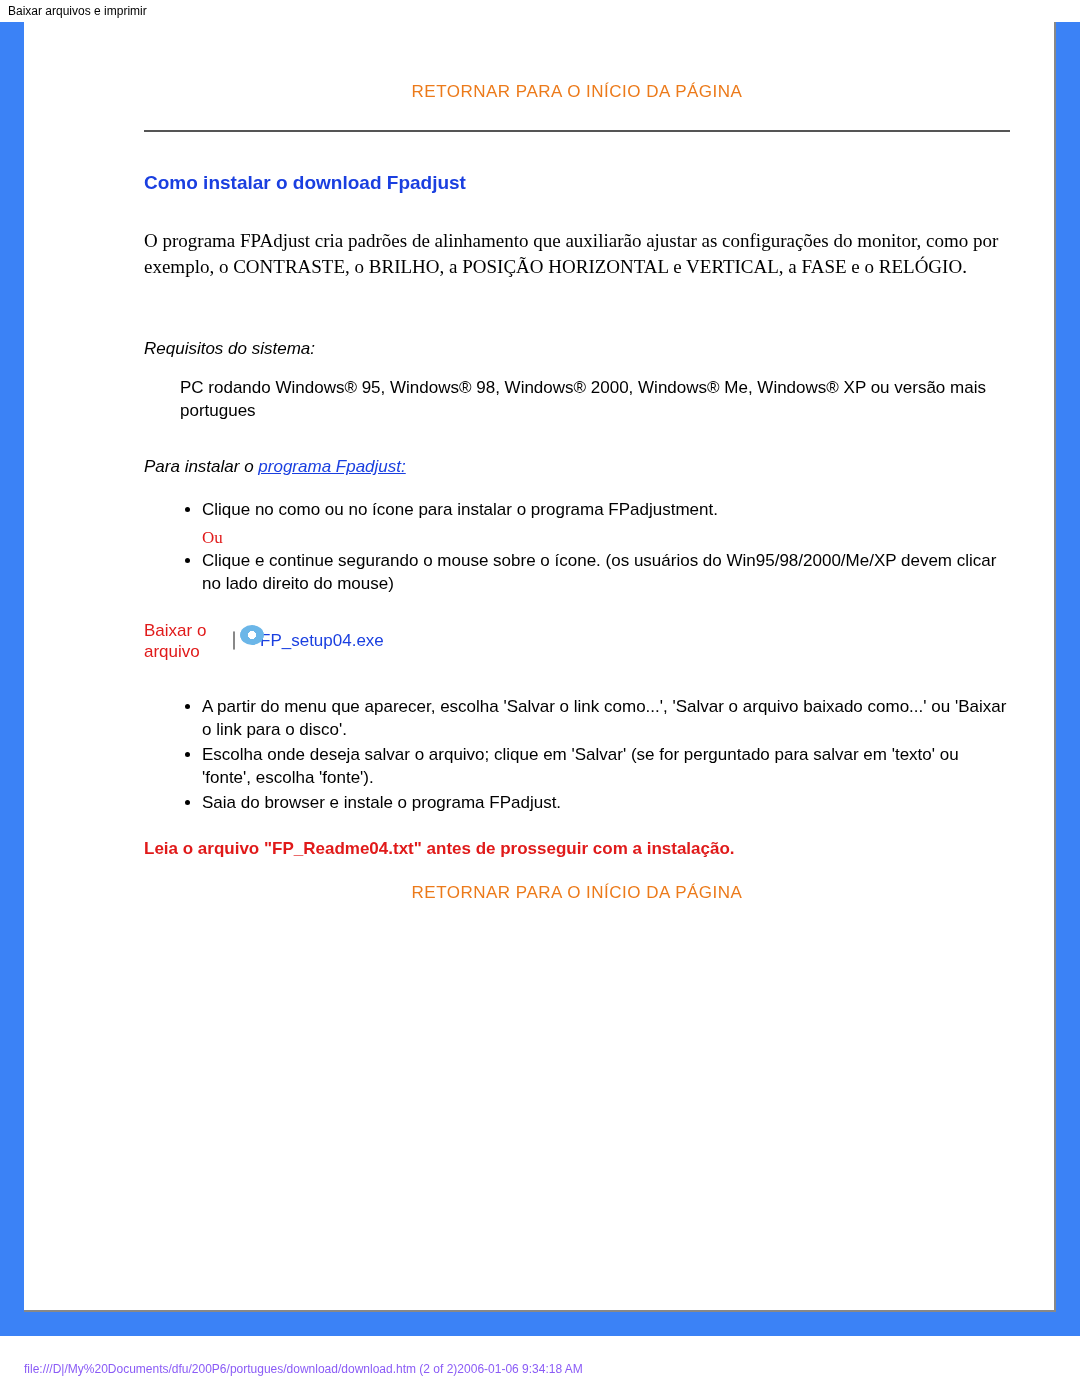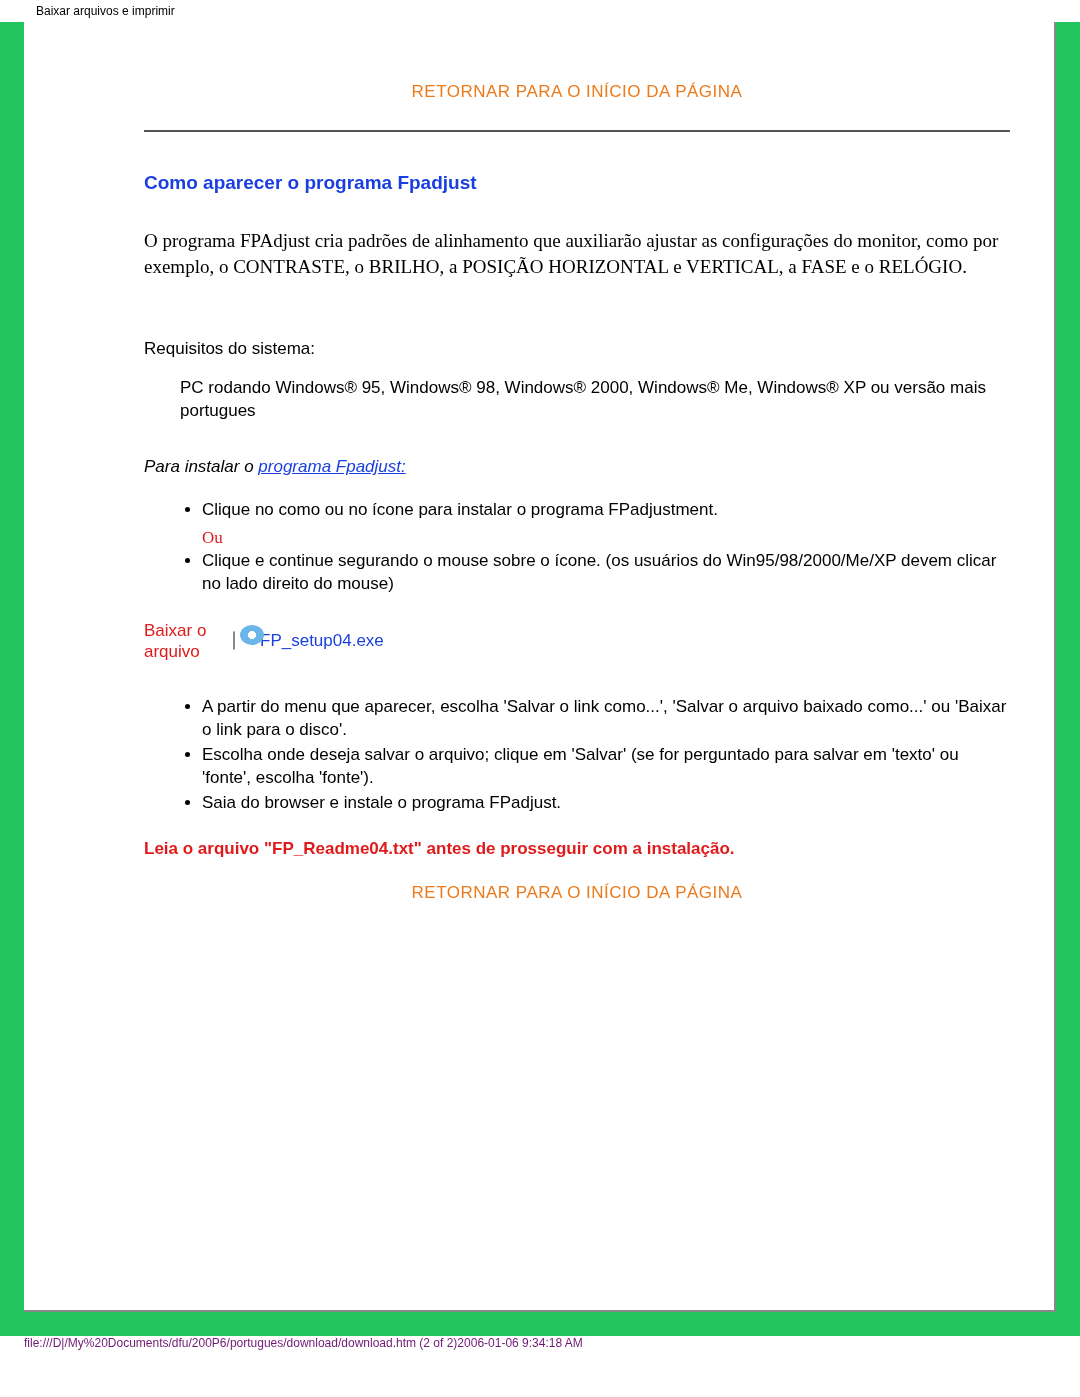--- a/index.html
+++ b/index.html
@@ -5,24 +5,24 @@
   * { box-sizing: border-box; }
   html, body {
     margin: 0;
     padding: 0;
     font-family: Arial, Helvetica, sans-serif;
     background: #fff;
   }
   .browser-title {
     font-size: 12px;
     color: #000;
-    padding: 4px 0 4px 36px;
+    padding: 4px 0 4px 8px;
   }
   .page-frame {
-    background: #22c55e;
+    background: #3b82f6;
     padding: 0 24px 24px 24px;
   }
   .page {
     background: #fff;
     border-right: 2px solid #888;
     border-bottom: 2px solid #888;
     padding: 60px 44px 260px 120px;
     min-height: 1290px;
     position: relative;
   }
@@ -50,20 +50,21 @@
     margin: 0 0 34px 0;
   }
   .body-text {
     color: #000;
     font-size: 19px;
     line-height: 1.35;
     margin: 0 0 22px 0;
     font-family: Liberation Serif, serif;
   }
   .subhead-italic {
+    font-style: italic;
     font-size: 17px;
     margin: 60px 0 18px 0;
   }
   .indent-block {
     margin-left: 36px;
     font-size: 17px;
     line-height: 1.35;
   }
   .subhead-install {
     font-style: italic;
@@ -139,39 +140,39 @@
     font-weight: bold;
     font-size: 17px;
     margin: 24px 0 24px 0;
   }
   .bottom-link-row {
     text-align: center;
     margin-top: 12px;
   }
   .footer-path {
     font-size: 12px;
-    color: #701a75;
-    padding: 0 0 10px 24px;
+    color: #8b5cf6;
+    padding: 26px 0 10px 24px;
   }
 </style>
 </head>
 <body>
 
 <div class="browser-title">Baixar arquivos e imprimir</div>
 
 <div class="page-frame">
   <div class="page">
 
     <div class="top-link-row">
       <a href="#" class="top-link">RETORNAR PARA O INÍCIO DA PÁGINA</a>
     </div>
 
     <hr class="divider">
 
-    <h2 class="section-heading">Como aparecer o programa Fpadjust</h2>
+    <h2 class="section-heading">Como instalar o download Fpadjust</h2>
 
     <p class="body-text">O programa FPAdjust cria padrões de alinhamento que auxiliarão ajustar as configurações do monitor, como por exemplo, o CONTRASTE, o BRILHO, a POSIÇÃO HORIZONTAL e VERTICAL, a FASE e o RELÓGIO.</p>
 
     <p class="subhead-italic">Requisitos do sistema:</p>
 
     <div class="indent-block">PC rodando Windows® 95, Windows® 98, Windows® 2000, Windows® Me, Windows® XP ou versão mais portugues</div>
 
     <p class="subhead-install">
       <span>Para instalar o </span><a href="#" class="link-in-italic">programa Fpadjust:</a>
     </p>

